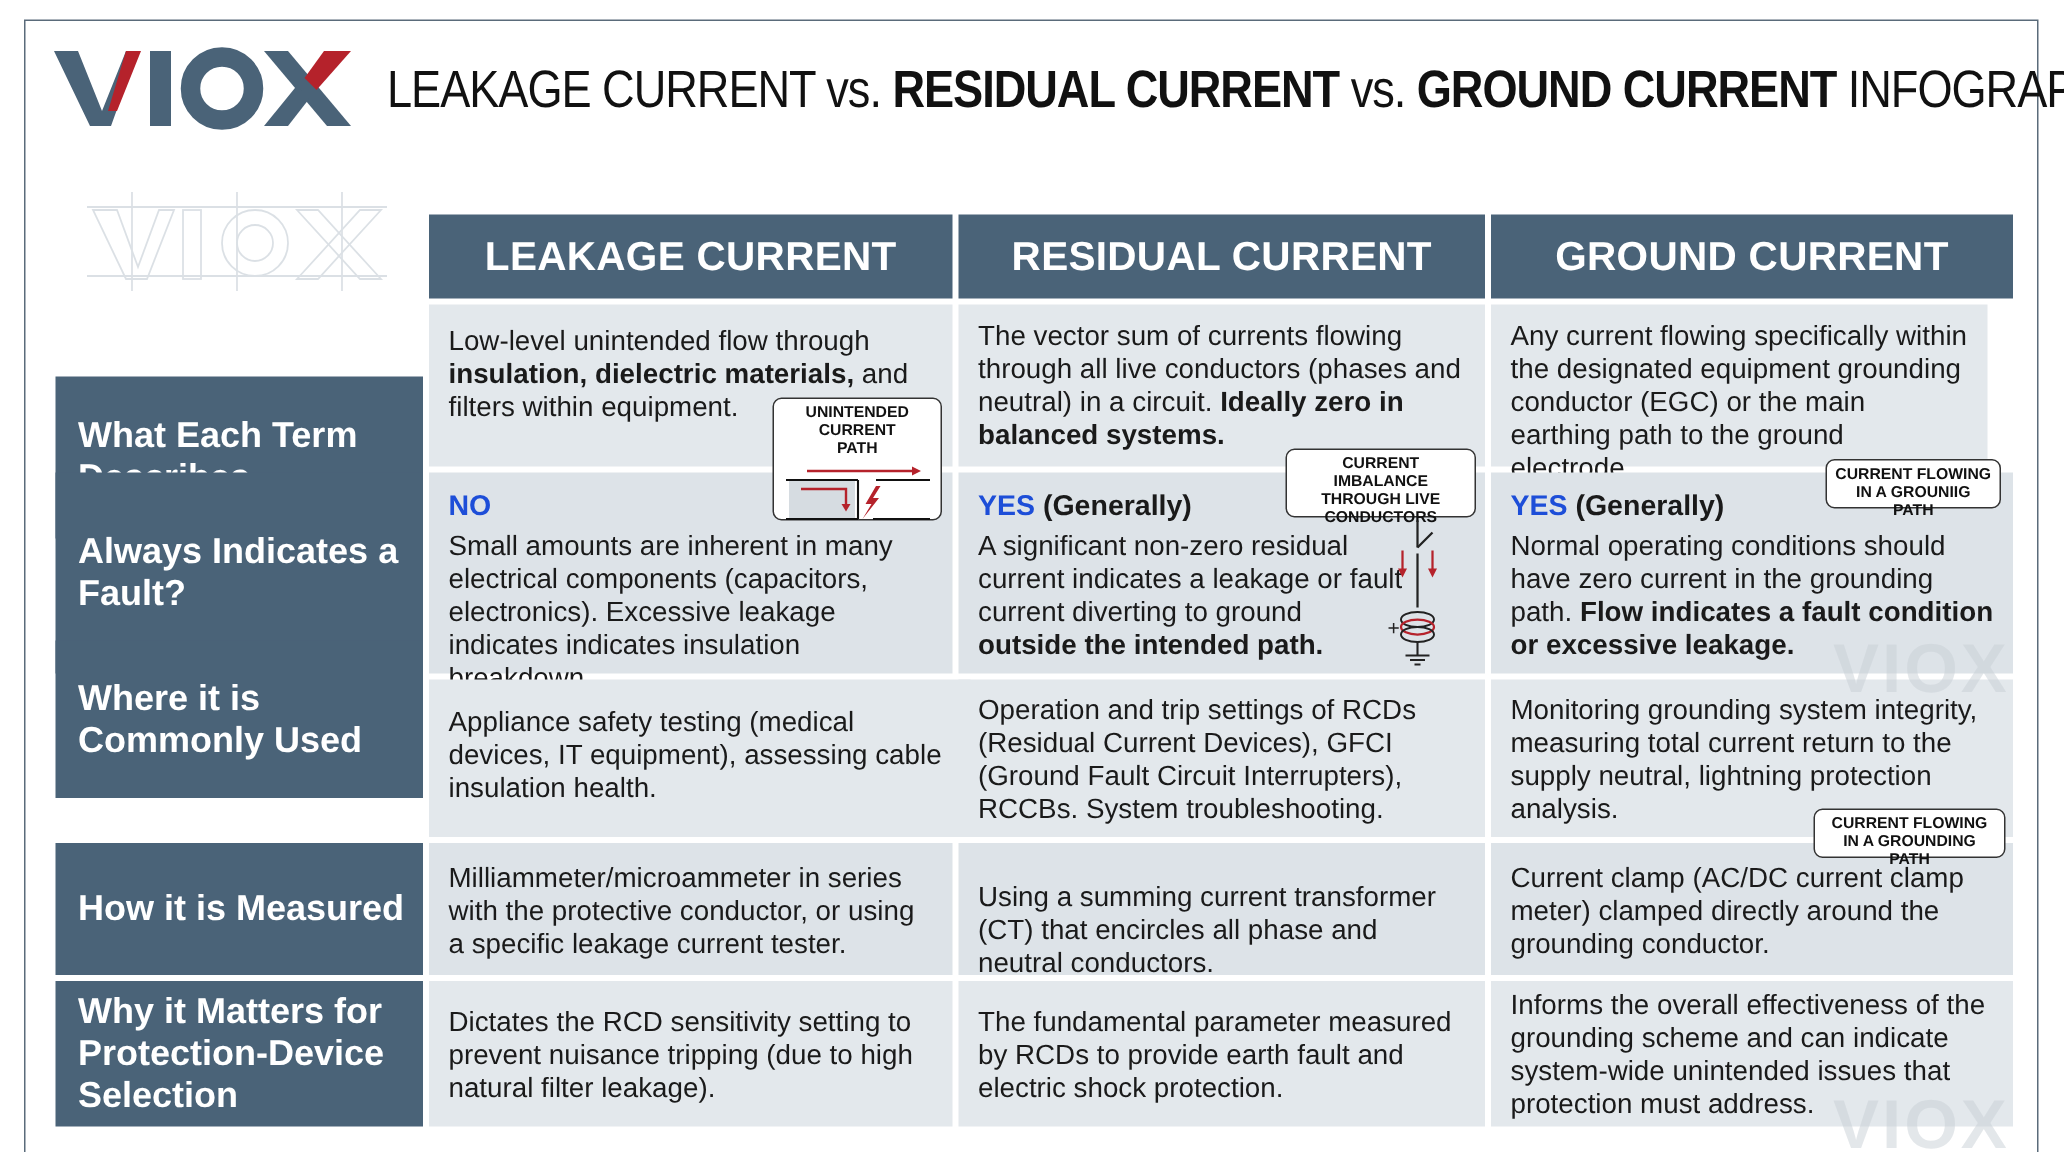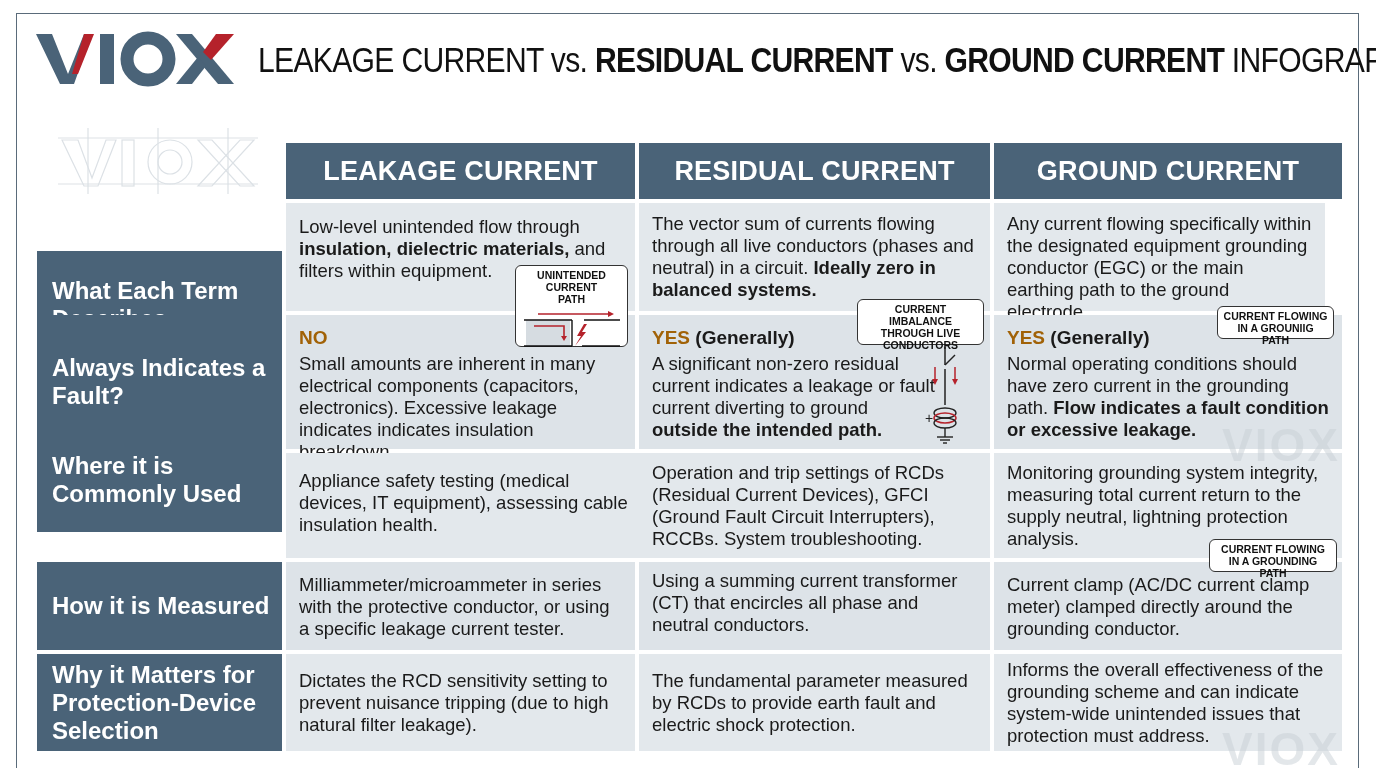--- a/index.html
+++ b/index.html
@@ -17,21 +17,21 @@
          font-weight: 700; font-size: 27px; display: flex; align-items: center; justify-content: center;
          letter-spacing: 0.2px; }
   .rowlbl { position: absolute; left: 37px; width: 245px; background: #4a6378; color: #fff;
             font-weight: 700; font-size: 24px; line-height: 28px; padding-left: 15px; box-sizing: border-box;
             display: flex; align-items: center; }
   .cell { position: absolute; background: #e3e8ec; box-sizing: border-box; padding: 10px 13px;
           font-size: 18.5px; line-height: 22px; color: #1a1a1a; }
   .cell.alt { background: #dde3e8; }
   .cell b { font-weight: 700; }
   .verdict { font-weight: 700; font-size: 19px; margin-bottom: 4px; }
-  .verdict .yn { color: #a16207; }
+  .verdict .yn { color: #1d4ed8; }
   .callout { position: absolute; background: #fff; border: 1.3px solid #333; border-radius: 6px;
              font-weight: 700; font-size: 10.5px; line-height: 12px; text-align: center;
              padding: 3px 5px; color: #111; box-sizing: border-box; }
   .wm { position: absolute; color: #c9d0d6; font-weight: 700; font-size: 46px; opacity: 0.5; letter-spacing: 2px; }
 </style>
 </head>
 <body>
 
 <div class="frame"></div>
 
@@ -110,21 +110,21 @@
 <div class="cell" style="left:994px;top:453px;width:348px;height:105px;padding-top:9px;">
   <span>Monitoring grounding system integrity, measuring total current return to the supply neutral, lightning protection analysis.</span>
 </div>
 
 <div class="rowlbl" style="top:562px;height:88px;">
     <span>How it is Measured</span>
   </div>
 <div class="cell alt" style="left:286px;top:562px;width:349px;height:88px;padding-top:12px;">
   <span>Milliammeter/microammeter in series with the protective conductor, or using a specific leakage current tester.</span>
 </div>
-<div class="cell alt" style="left:639px;top:562px;width:351px;height:88px;padding-top:8px;">
+<div class="cell alt" style="left:639px;top:562px;width:351px;height:88px;padding-top:25px;">
   <span>Using a summing current transformer (CT) that encircles all phase and neutral conductors.</span>
 </div>
 <div class="cell alt" style="left:994px;top:562px;width:348px;height:88px;padding-top:12px;">
   <span>Current clamp (AC/DC current clamp meter) clamped directly around the grounding conductor.</span>
 </div>
 
 <div class="rowlbl" style="top:654px;height:97px;">
     <span>Why it Matters for Protection-Device Selection</span>
   </div>
 <div class="cell" style="left:286px;top:654px;width:349px;height:97px;padding-top:16px;">

